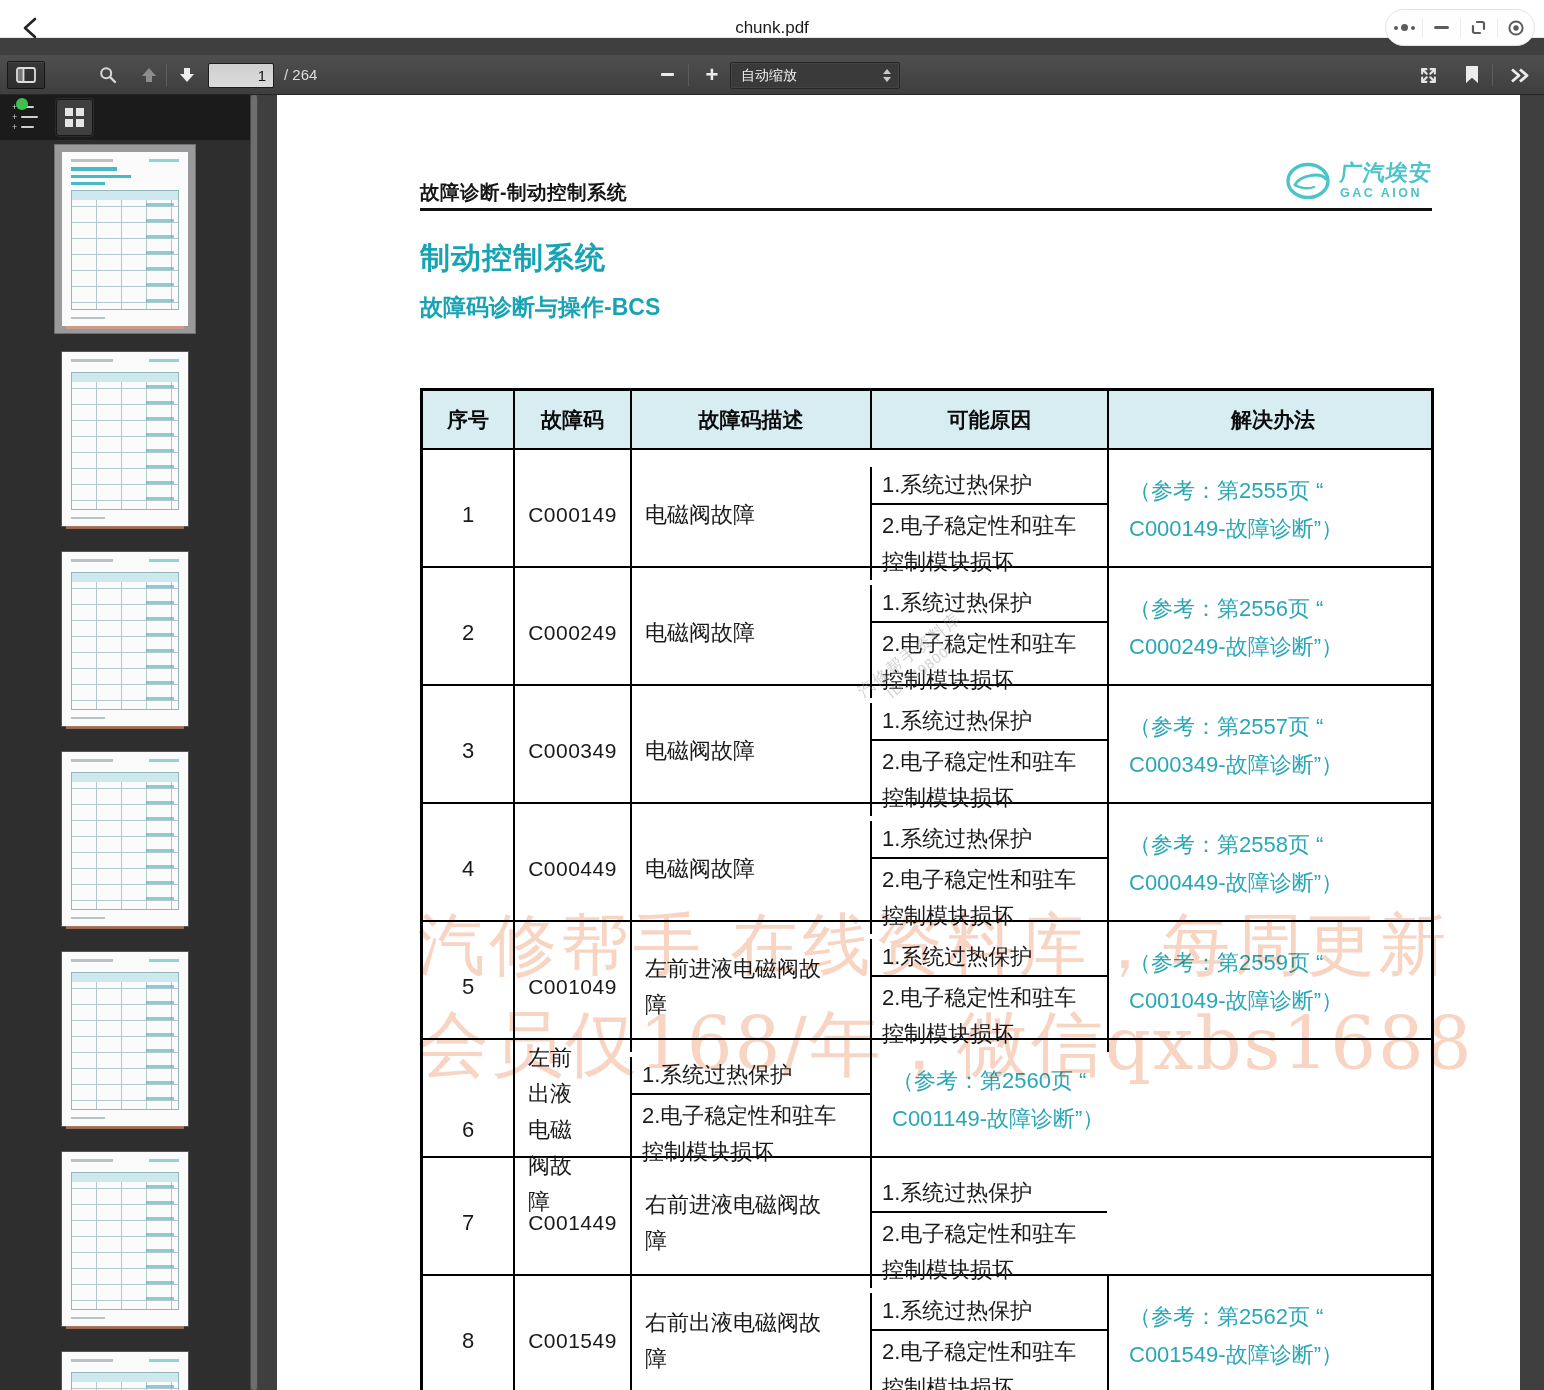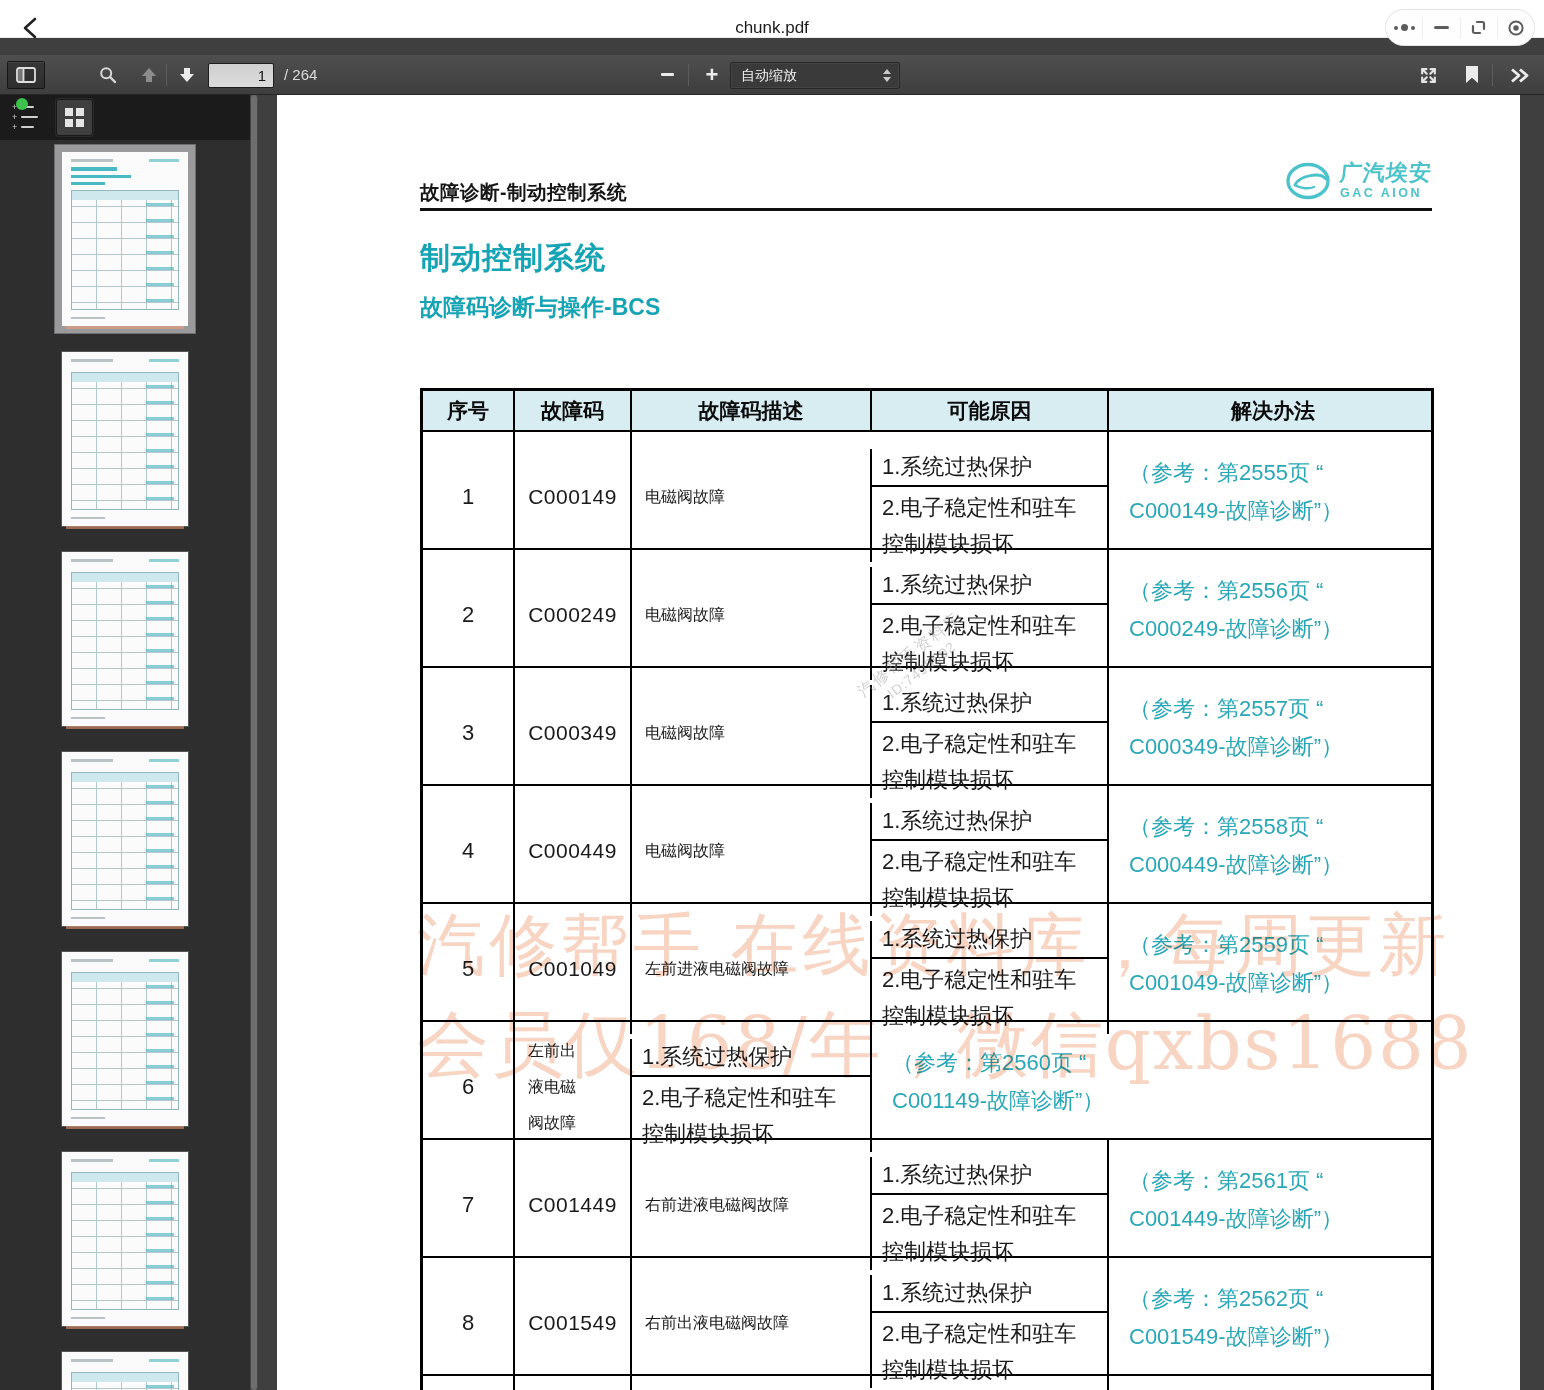--- a/index.html
+++ b/index.html
@@ -76,29 +76,29 @@
   .logo-text { display:flex; flex-direction:column; line-height:1; }
   .logo-cn { font-size:22px; font-weight:bold; color:#4cc3cb; letter-spacing:1px; transform:skewX(-6deg); }
   .logo-en { font-size:12.5px; font-weight:bold; color:#4cc3cb; letter-spacing:2.5px; margin-top:3px; }
   #doc-hr { position:absolute; left:143px; right:88px; top:113px; height:3px; background:#101010; }
   #doc-h1 { position:absolute; left:143px; top:143px; font-size:30px; font-weight:bold; color:#16a4b4; letter-spacing:1px; }
   #doc-h2 { position:absolute; left:143px; top:197px; font-size:23px; font-weight:bold; color:#16a4b4; }
   #doc-h3 { position:absolute; left:143px; top:250px; font-size:19.5px; font-weight:bold; color:#16a4b4;margin-top:44px; }
 
   #dtc-table { position:absolute; left:143px; top:293px; width:1014px; border:3px solid #000; background:#fff; }
   .trow { display:grid; grid-template-columns:90px 117px 240px 237px 330px; border-top:2px solid #000; }
-  .trow.head { border-top:none; height:39px; background:#d8edf2; }
+  .trow.head { border-top:none; height:57px; background:#d8edf2; }
   .trow.body { height:118px; background:#fff; }
   .hcell { display:flex; align-items:center; justify-content:center; font-size:21px; font-weight:bold; color:#0c0c0c; border-left:2px solid #000; }
   .hcell:first-child { border-left:none; }
   .c { border-left:2px solid #000; color:#1a1a1a; }
   .c:first-child { border-left:none; }
   .c-no { display:flex; align-items:center; justify-content:center; font-size:22px; }
   .c-code { display:flex; align-items:center; justify-content:center; font-size:21px; letter-spacing:.5px; }
-  .c-desc { display:flex; align-items:center; padding:0 42px 0 13px; font-size:16px; line-height:36px; }
+  .c-desc { display:flex; align-items:center; padding:0 42px 0 13px; font-size:22px; line-height:36px; }
   .c-cause { display:flex; flex-direction:column;margin-top:17px; }
   .cz1 { height:38px; border-bottom:2px solid #000; display:flex; align-items:center; padding-left:10px; font-size:22px; }
   .cz2 { flex:1; padding:3px 13px 0 10px; font-size:22px; line-height:36px; }
   .c-ref { padding:22px 0 0 20px; color:#2aa7b7; font-size:22px; line-height:38px; }
   .c-ref span { display:block; }
 
   .wm-big { position:absolute; left:140px; white-space:nowrap; font-family:"DejaVu Serif",serif; color:#f6c3ac; opacity:.72; mix-blend-mode:multiply; z-index:6; pointer-events:none; }
   #wm1 { top:805px; font-size:68px; letter-spacing:4px; }
   #wm2 { top:902px; font-size:72px; letter-spacing:2px; }
   #wm-diag { position:absolute; left:575px; top:548px; transform:rotate(-38deg); color:#8f8f8f; opacity:.42; z-index:6; pointer-events:none; text-align:center; }
@@ -422,24 +422,20 @@
             </div>
           </div>
           <div class="trow body">
             <div class="c c-no">7</div>
             <div class="c c-code">C001449</div>
             <div class="c c-desc">右前进液电磁阀故障</div>
             <div class="c c-cause">
               <div class="cz1">1.系统过热保护</div>
               <div class="cz2">2.电子稳定性和驻车控制模块损坏</div>
             </div>
-            <div class="c c-ref">
-              <span>（参考：第2561页 “</span>
-              <span>C001449-故障诊断”）</span>
-            </div>
           </div>
           <div class="trow body">
             <div class="c c-no">8</div>
             <div class="c c-code">C001549</div>
             <div class="c c-desc">右前出液电磁阀故障</div>
             <div class="c c-cause">
               <div class="cz1">1.系统过热保护</div>
               <div class="cz2">2.电子稳定性和驻车控制模块损坏</div>
             </div>
             <div class="c c-ref">

